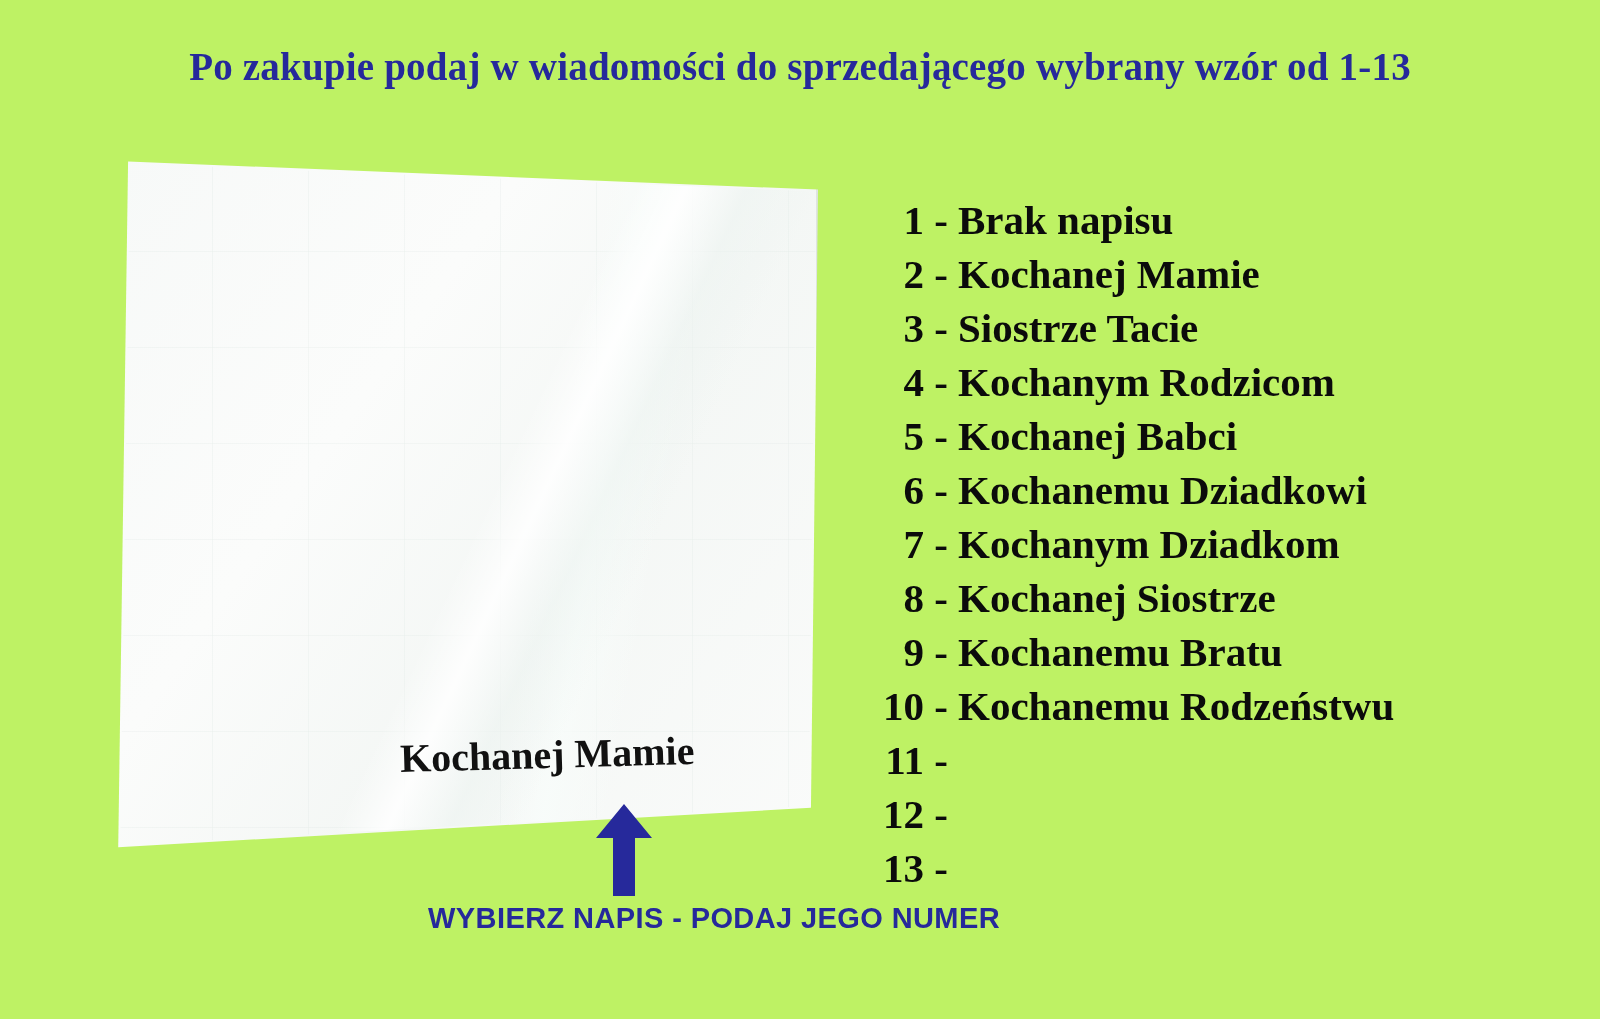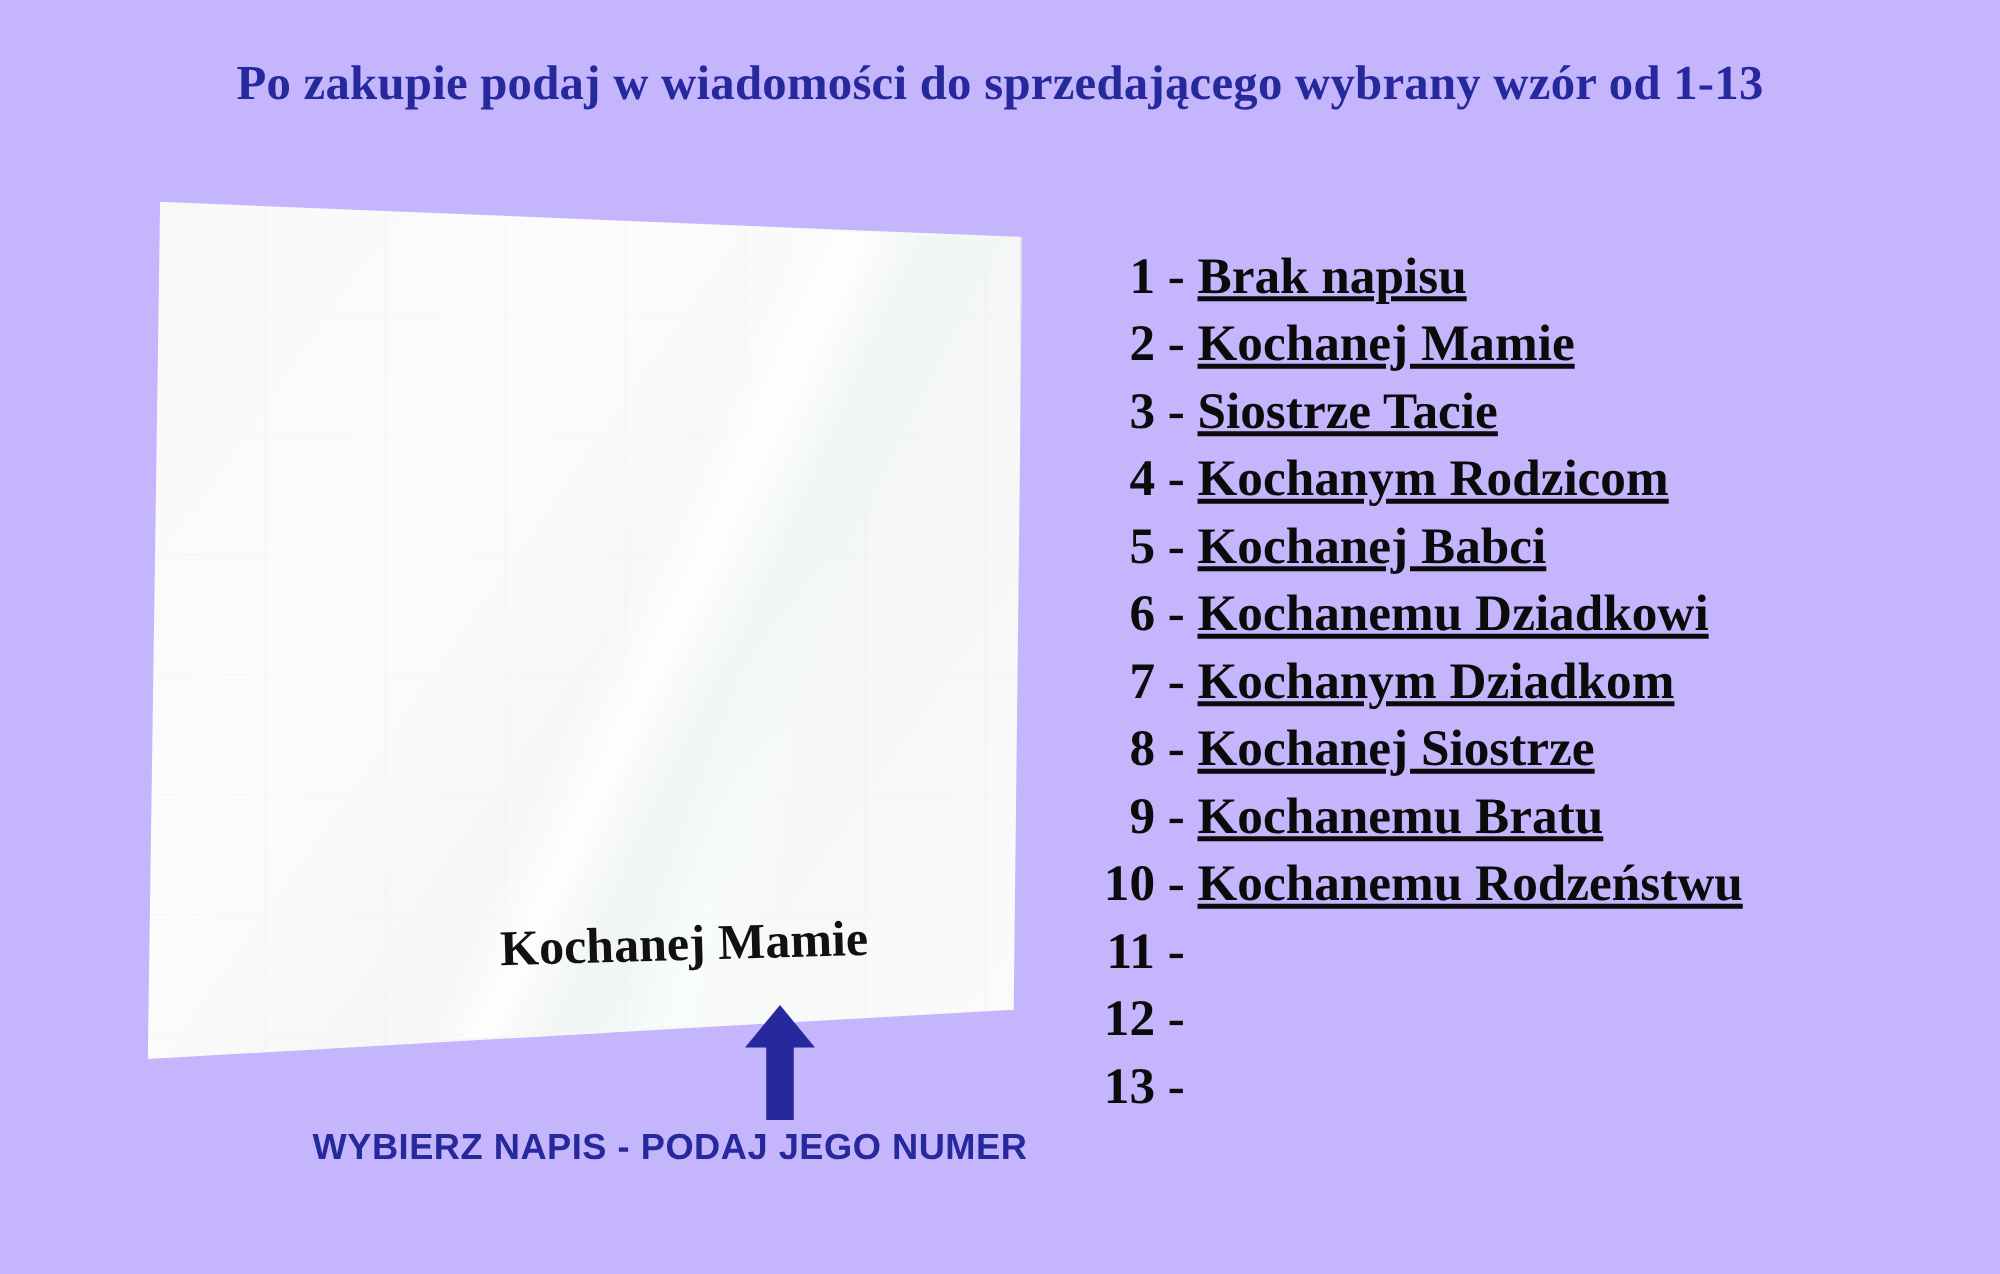--- a/index.html
+++ b/index.html
@@ -11,21 +11,21 @@
     height: 1019px;
     background: #ffffff;
     font-family: "Liberation Serif", serif;
     overflow: hidden;
     position: relative;
   }
   .page {
     position: relative;
     width: 1600px;
     height: 1019px;
-    background: #c4b5fd;
+    background: #bef264;
   }
 
   
   .heading {
     position: absolute;
     left: 0;
     top: 44px;
     width: 1600px;
     text-align: center;
     color: #26299b;
@@ -93,21 +93,21 @@
     left: 596px;
     top: 804px;
     width: 56px;
     height: 92px;
   }
   .caption {
     position: absolute;
     left: 250px;
     top: 902px;
     width: 750px;
-    text-align: left;
+    text-align: right;
     color: #26299b;
     font-family: "Liberation Sans", sans-serif;
     font-weight: bold;
     font-size: 29px;
     letter-spacing: 0.4px;
     white-space: nowrap;
   }
 
   
   .options {
@@ -131,21 +131,20 @@
     text-align: right;
     flex: 0 0 56px;
   }
   .option-dash {
     width: 34px;
     text-align: center;
     flex: 0 0 34px;
   }
   .option-label {
     flex: 1 1 auto;
-    text-decoration: underline;
   }
 </style>
 </head>
 <body>
 
 <div class="page">
 
   <div class="heading">Po zakupie podaj w wiadomości do sprzedającego wybrany wzór od 1-13</div>
 
   <div class="plaque-wrap">

